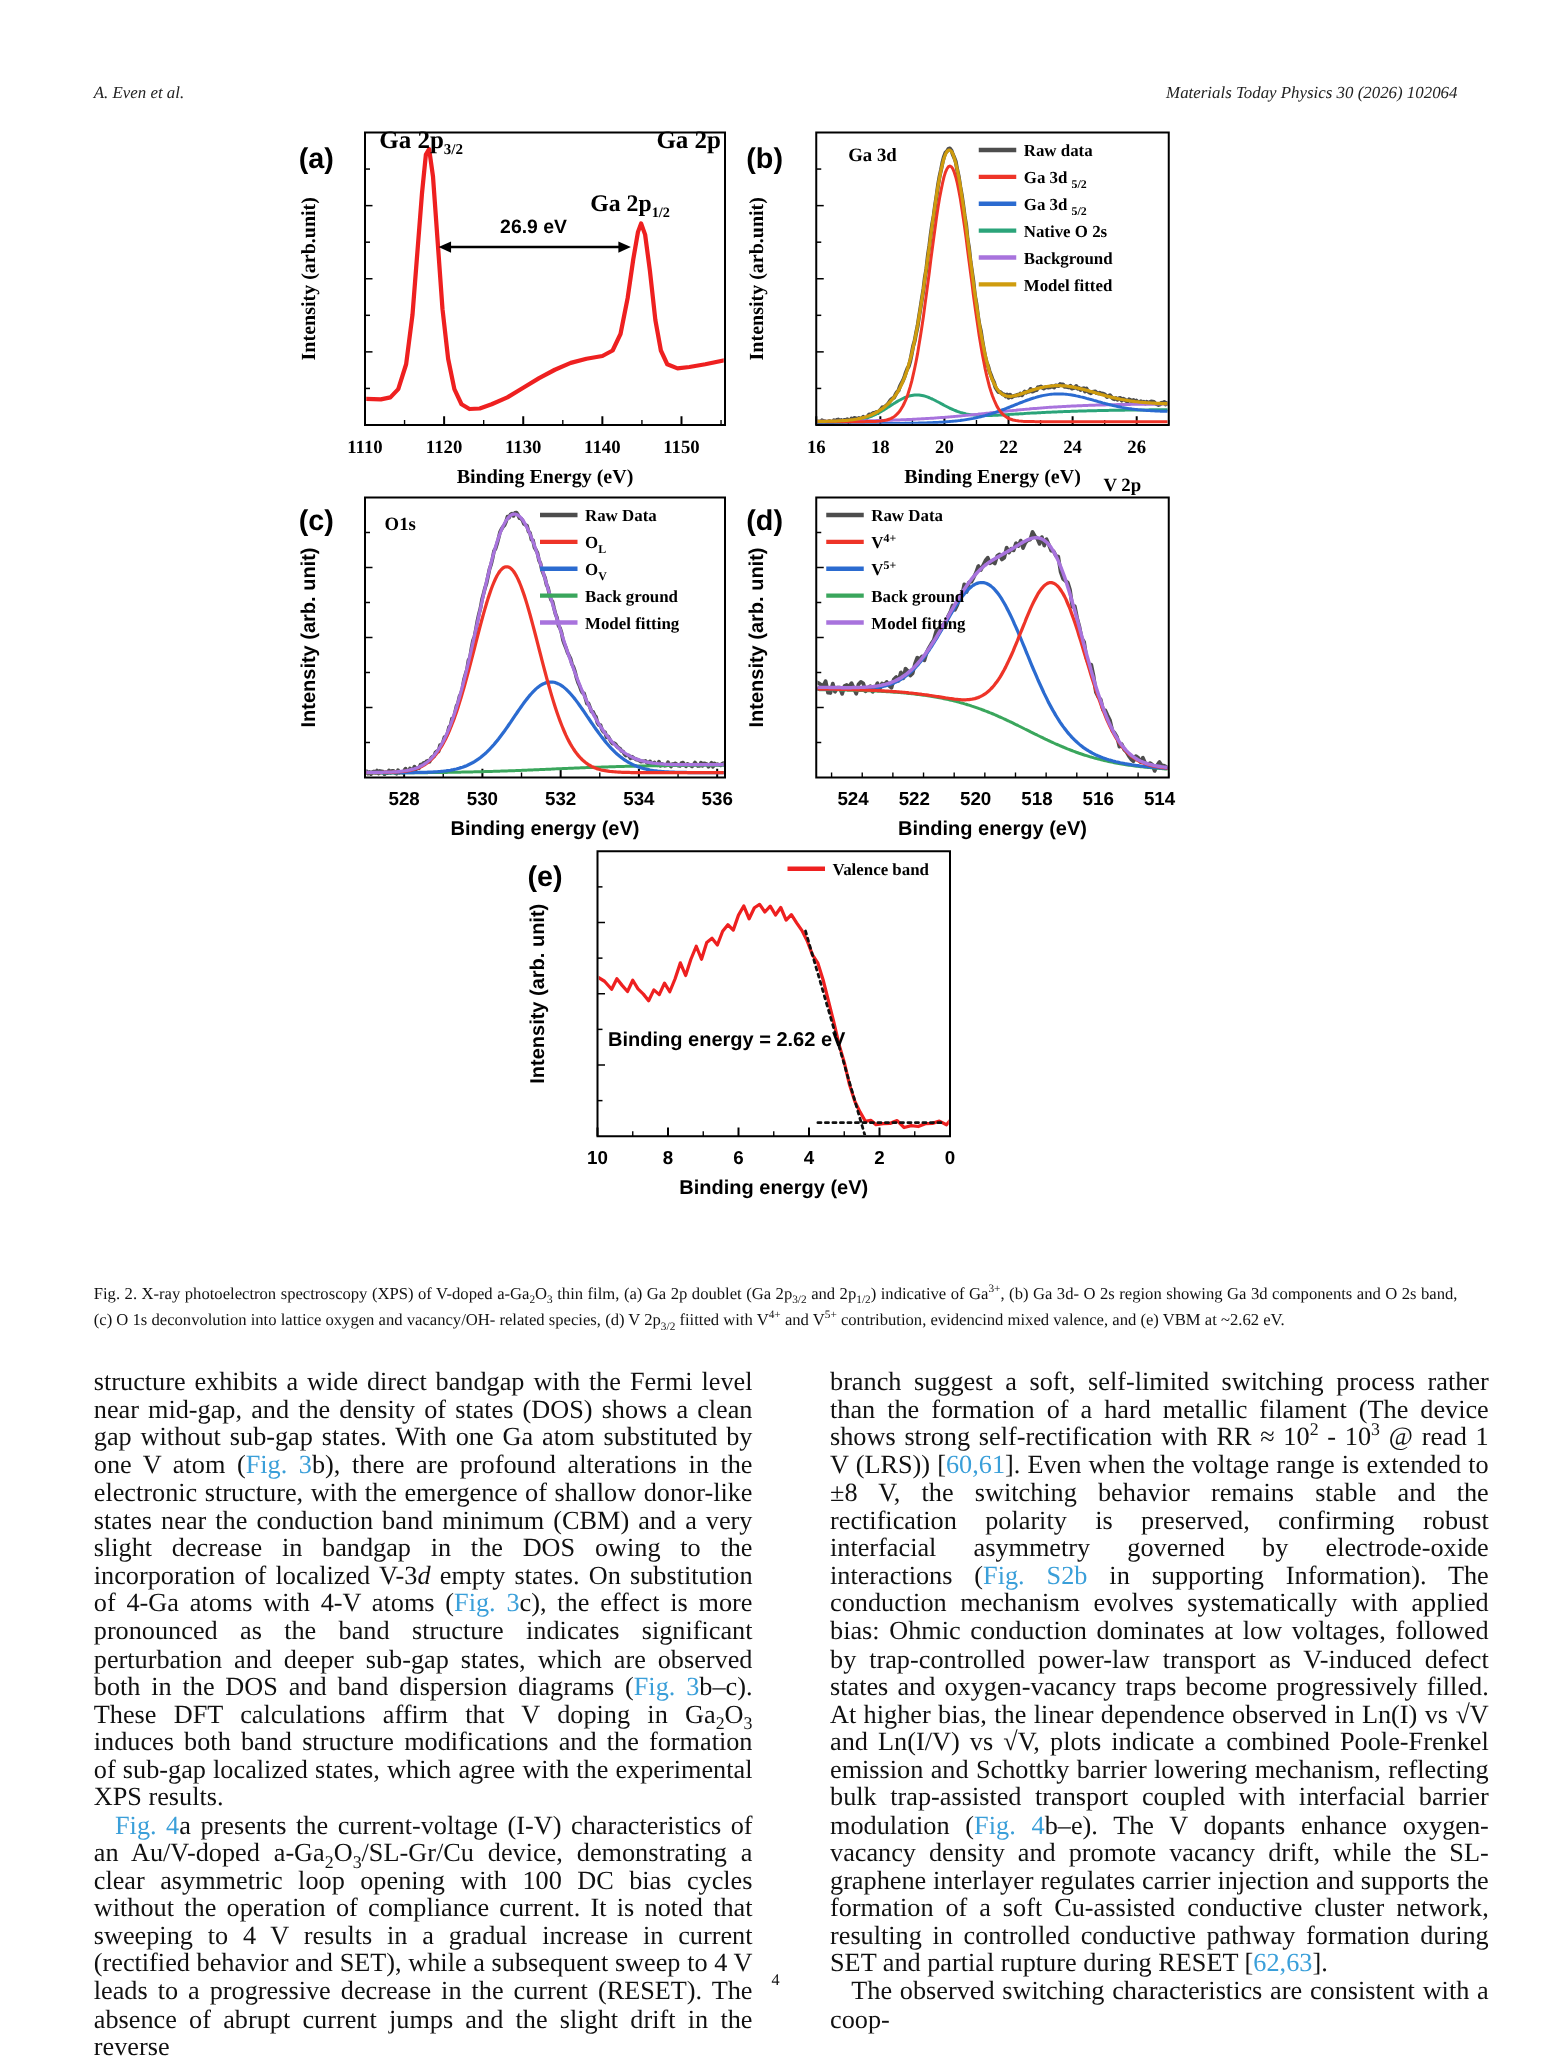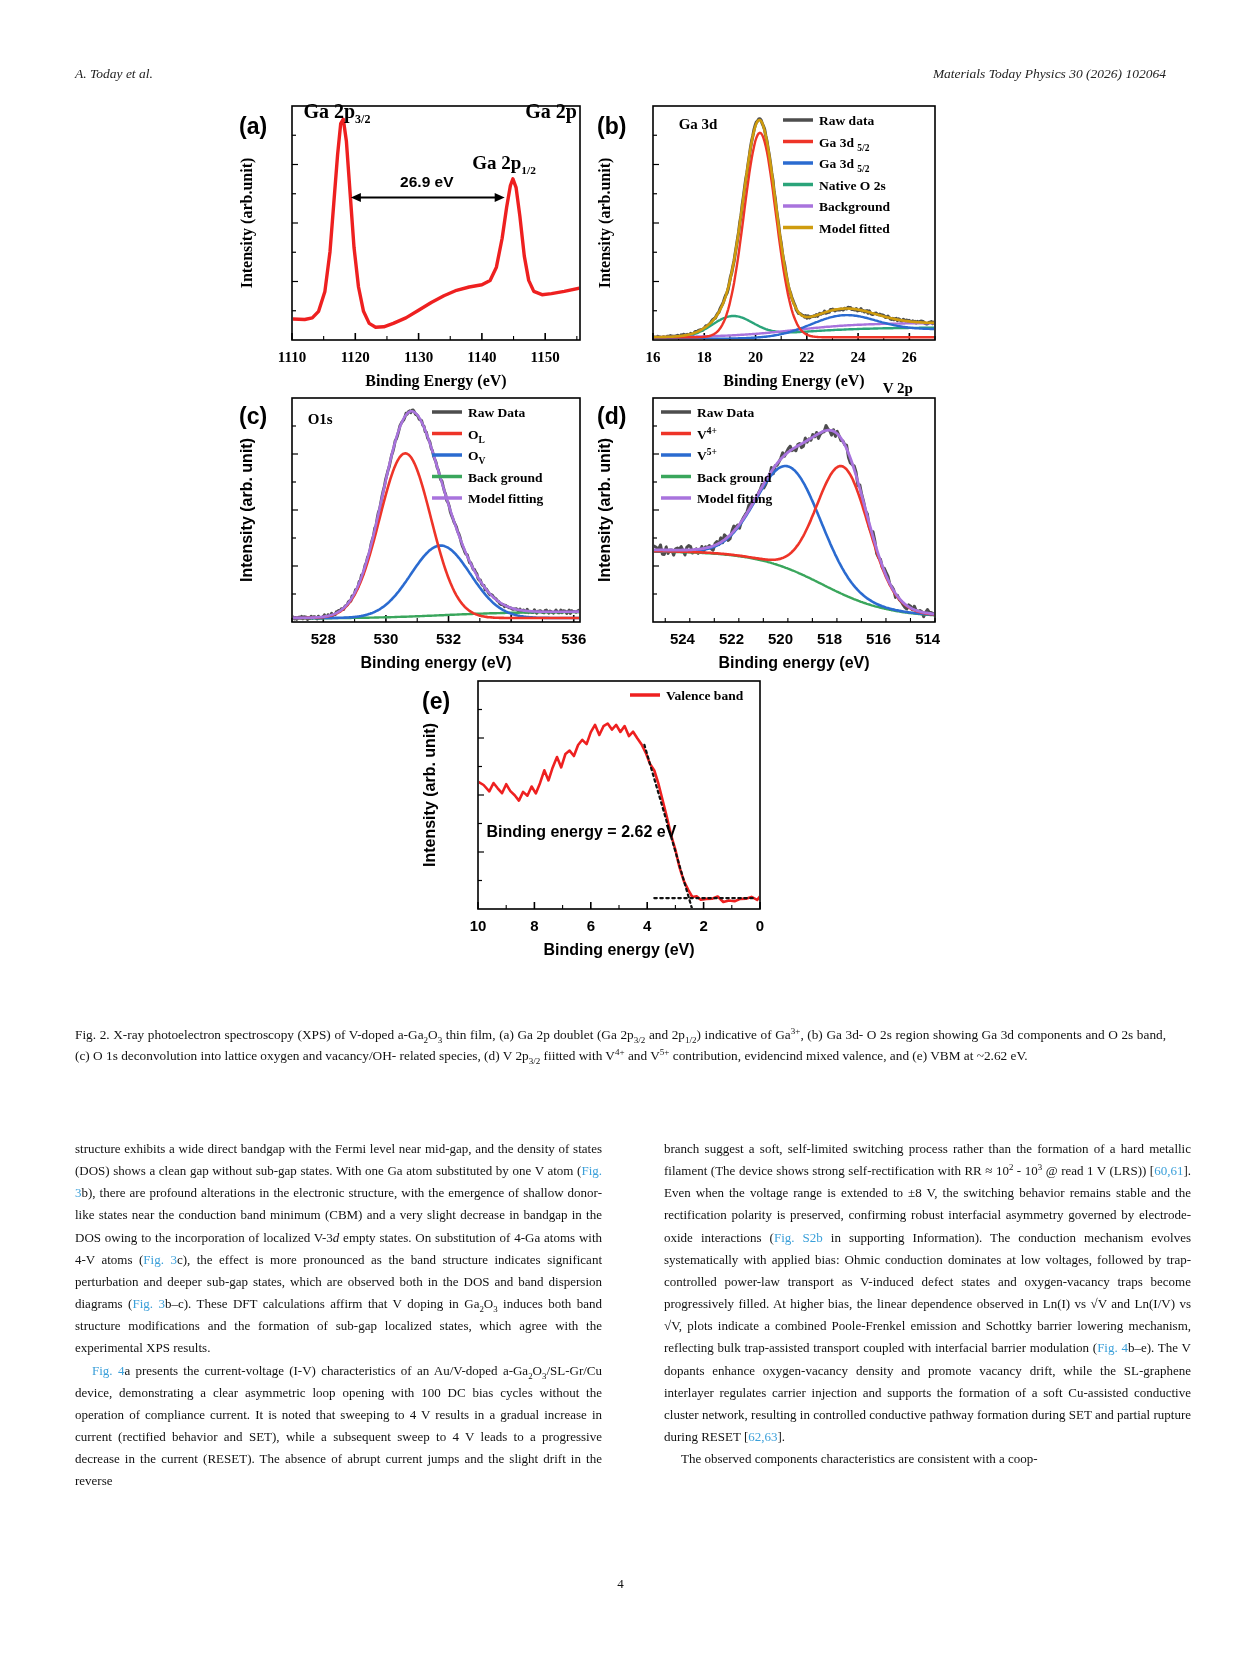--- a/index.html
+++ b/index.html
@@ -5,40 +5,40 @@
   html,body{margin:0;padding:0;background:#ffffff;}
   .page{position:relative;width:1241px;height:1654px;background:#fff;
         font-family:"Liberation Serif","DejaVu Serif",serif;color:#1a1a1a;overflow:hidden;}
   .hdr{position:absolute;top:66px;left:75px;width:1091px;height:20px;
        font-style:italic;font-size:13.5px;color:#222;}
   .hdr .hl{position:absolute;left:0;top:0;}
   .hdr .hr{position:absolute;right:0;top:0;}
   .figwrap{position:absolute;left:0;top:92px;width:1241px;height:890px;}
   .caption{position:absolute;left:75px;top:1012px;width:1091px;
            font-size:13.3px;line-height:20.8px;text-align:justify;color:#111;}
-  .col{position:absolute;top:1094px;width:527px;font-size:13px;line-height:22.15px;
-       text-align:justify;color:#111;margin-top:44px;}
+  .col{position:absolute;top:1094px;width:527px;font-size:21px;line-height:22.15px;
+       text-align:justify;color:#111;}
   #col-left{left:75px;}
   #col-right{left:664px;}
   .col p{margin:0;}
   .col p.ind{text-indent:17px;}
   .link{color:#3a9fd9;}
   .b{font-weight:normal;}
   .i{font-style:italic;}
   sub,sup{font-size:68%;line-height:0;}
   .pageno{position:absolute;top:1576px;left:0;width:100%;text-align:center;
           font-size:13px;color:#111;}
   svg text{font-weight:bold;fill:#000;}
 </style>
 </head>
 <body>
 
 <div class="page">
   <div class="hdr">
-    <span class="hl">A. Today et al.</span>
+    <span class="hl">A. Even et al.</span>
     <span class="hr">Materials Today Physics 30 (2026) 102064</span>
   </div>
 
   <div class="figwrap" id="figwrap">
       <svg width="345" height="300" style="position:absolute;left:237px;top:8px;overflow:visible;">
         <clipPath id="clip-a">
           <rect x="56" y="7" width="286" height="232"></rect>
         </clipPath>
         <text x="2" y="34" font-family="&quot;Liberation Sans&quot;,&quot;DejaVu Sans&quot;,sans-serif" font-size="23">(a)</text>
         <g>
@@ -307,17 +307,17 @@
     </div>
 
   <p class="caption" id="caption"><span class="b">Fig. 2.</span><span> X-ray photoelectron spectroscopy (XPS) of V-doped a-Ga</span><sub>2</sub><span>O</span><sub>3</sub><span> thin film, (a) Ga 2p doublet (Ga 2p</span><sub>3/2</sub><span> and 2p</span><sub>1/2</sub><span>) indicative of Ga</span><sup>3+</sup><span>, (b) Ga 3d- O 2s region showing Ga 3d components and O 2s band, (c) O 1s deconvolution into lattice oxygen and vacancy/OH- related species, (d) V 2p</span><sub>3/2</sub><span> fiitted with V</span><sup>4+</sup><span> and V</span><sup>5+</sup><span> contribution, evidencind mixed valence, and (e) VBM at ~2.62 eV.</span></p>
 
   <div class="col" id="col-left">
       <p><span>structure exhibits a wide direct bandgap with the Fermi level near mid-gap, and the density of states (DOS) shows a clean gap without sub-gap states. With one Ga atom substituted by one V atom (</span><span class="link">Fig. 3</span><span>b), there are profound alterations in the electronic structure, with the emergence of shallow donor-like states near the conduction band minimum (CBM) and a very slight decrease in bandgap in the DOS owing to the incorporation of localized V-3</span><span class="i">d</span><span> empty states. On substitution of 4-Ga atoms with 4-V atoms (</span><span class="link">Fig. 3</span><span>c), the effect is more pronounced as the band structure indicates significant perturbation and deeper sub-gap states, which are observed both in the DOS and band dispersion diagrams (</span><span class="link">Fig. 3</span><span>b–c). These DFT calculations affirm that V doping in Ga</span><sub>2</sub><span>O</span><sub>3</sub><span> induces both band structure modifications and the formation of sub-gap localized states, which agree with the experimental XPS results.</span></p>
       <p class="ind"><span class="link">Fig. 4</span><span>a presents the current-voltage (I-V) characteristics of an Au/V-doped a-Ga</span><sub>2</sub><span>O</span><sub>3</sub><span>/SL-Gr/Cu device, demonstrating a clear asymmetric loop opening with 100 DC bias cycles without the operation of compliance current. It is noted that sweeping to 4 V results in a gradual increase in current (rectified behavior and SET), while a subsequent sweep to  4 V leads to a progressive decrease in the current (RESET). The absence of abrupt current jumps and the slight drift in the reverse</span></p>
     </div>
   <div class="col" id="col-right">
       <p><span>branch suggest a soft, self-limited switching process rather than the formation of a hard metallic filament (The device shows strong self-rectification with RR ≈ 10</span><sup>2</sup><span> - 10</span><sup>3</sup><span> @ read 1 V (LRS)) [</span><span class="link">60,61</span><span>]. Even when the voltage range is extended to ±8 V, the switching behavior remains stable and the rectification polarity is preserved, confirming robust interfacial asymmetry governed by electrode-oxide interactions (</span><span class="link">Fig. S2b</span><span> in supporting Information). The conduction mechanism evolves systematically with applied bias: Ohmic conduction dominates at low voltages, followed by trap-controlled power-law transport as V-induced defect states and oxygen-vacancy traps become progressively filled. At higher bias, the linear dependence observed in Ln(I) vs √V and Ln(I/V) vs √V, plots indicate a combined Poole-Frenkel emission and Schottky barrier lowering mechanism, reflecting bulk trap-assisted transport coupled with interfacial barrier modulation (</span><span class="link">Fig. 4</span><span>b–e). The V dopants enhance oxygen-vacancy density and promote vacancy drift, while the SL-graphene interlayer regulates carrier injection and supports the formation of a soft Cu-assisted conductive cluster network, resulting in controlled conductive pathway formation during SET and partial rupture during RESET [</span><span class="link">62,63</span><span>].</span></p>
-      <p class="ind"><span>The observed components characteristics are consistent with a coop-</span></p>
+      <p class="ind"><span>The observed switching characteristics are consistent with a coop-</span></p>
     </div>
 
   <div class="pageno">4</div>
 </div>
 
 </body></html>

